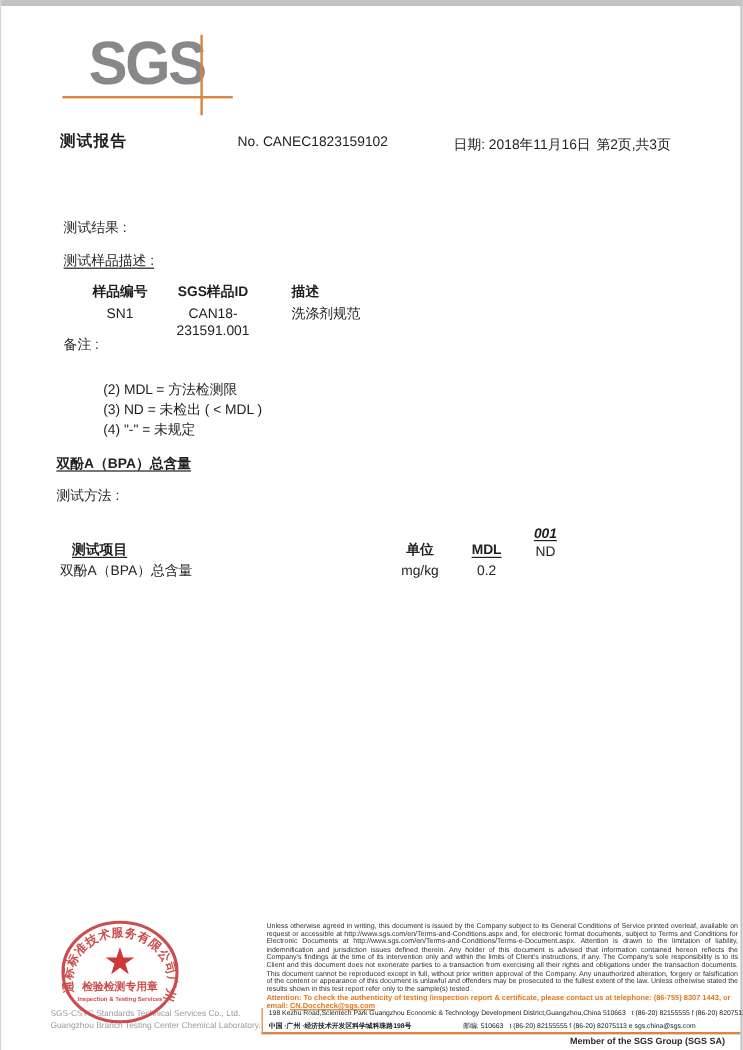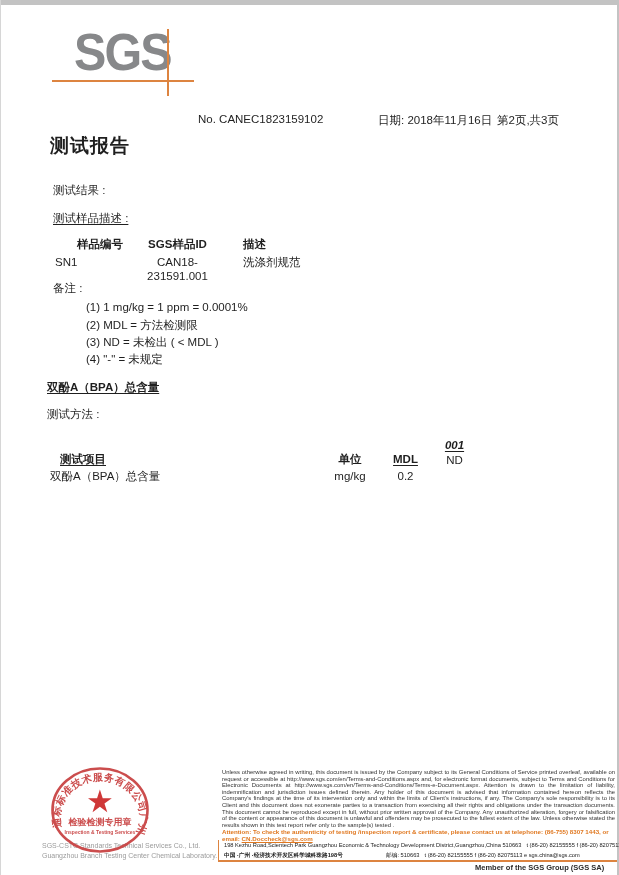--- a/index.html
+++ b/index.html
@@ -10,32 +10,32 @@
   .edge-top{position:absolute;left:0;top:0;width:619px;height:5px;background:#c3c3c3;}
   .edge-left{position:absolute;left:0;top:0;width:1px;height:875px;background:#d6d6d6;}
   .edge-right{position:absolute;right:0;top:0;width:2px;height:875px;background:#c3c3c3;}
   .abs{position:absolute;}
   
   .logo-text{left:74px;top:27px;font-size:51px;font-weight:bold;color:#87888a;
     letter-spacing:-2px;line-height:1;transform:scaleX(.95);transform-origin:left top;}
   .logo-hline{left:52px;top:80px;width:142px;height:2px;background:#dd8440;}
   .logo-vline{left:167px;top:29px;width:2px;height:67px;background:#dd8440;}
   
-  .title{left:50px;top:109px;font-size:19px;font-weight:bold;letter-spacing:1px;margin-top:24px;}
+  .title{left:50px;top:109px;font-size:13px;font-weight:bold;letter-spacing:1px;}
   .report-no{left:198px;top:113px;font-size:11.5px;}
   .report-date{left:378px;top:113px;font-size:11.5px;}
   .report-pages{left:497px;top:113px;font-size:11.5px;}
   
   .t12{font-size:11.5px;line-height:14px;margin-top:37px;}
   .results-label{left:53px;top:146px;}
   .sample-heading{left:53px;top:174px;text-decoration:underline;text-underline-offset:2px;}
   .sd-h1{left:55px;top:200px;width:90px;text-align:center;font-weight:bold;}
   .sd-h2{left:130px;top:200px;width:95px;text-align:center;font-weight:bold;}
   .sd-h3{left:243px;top:200px;font-weight:bold;}
-  .sd-v1{left:55px;top:218px;width:90px;}
+  .sd-v1{left:55px;top:218px;width:90px;text-align:center;}
   .sd-v2{left:130px;top:218px;width:95px;text-align:center;}
   .sd-v3{left:243px;top:218px;}
   .remarks-label{left:53px;top:244px;}
   .rm1{left:86px;top:263px;}
   .rm2{left:86px;top:281px;}
   .rm3{left:86px;top:298px;}
   .rm4{left:86px;top:315px;}
   .bpa-heading{left:47px;top:343px;font-weight:bold;text-decoration:underline;text-underline-offset:2px;}
   .method-label{left:47px;top:370px;}
   .method-text{left:108px;top:370px;width:468px;line-height:21px;text-align:justify;}
@@ -87,21 +87,20 @@
   <div>
     <div class="abs t12 sd-h1">样品编号</div>
     <div class="abs t12 sd-h2">SGS样品ID</div>
     <div class="abs t12 sd-h3">描述</div>
     <div class="abs t12 sd-v1">SN1</div>
     <div class="abs t12 sd-v2">CAN18-231591.001</div>
     <div class="abs t12 sd-v3">洗涤剂规范</div>
   </div>
 
   <div class="abs t12 remarks-label">备注 :</div>
-  <div class="abs t12 rm1">(1) 1 mg/kg = 1 ppm = 0.0001%</div>
   <div class="abs t12 rm2">(2) MDL = 方法检测限</div>
   <div class="abs t12 rm3">(3) ND = 未检出 ( &lt; MDL )</div>
   <div class="abs t12 rm4">(4) "-" = 未规定</div>
 
   <div class="abs t12 bpa-heading">双酚A（BPA）总含量</div>
   <div class="abs t12 method-label">测试方法 :</div>
 
   <div>
     <div class="abs t12 rt-h-item">测试项目</div>
     <div class="abs t12 rt-h-unit">单位</div>

